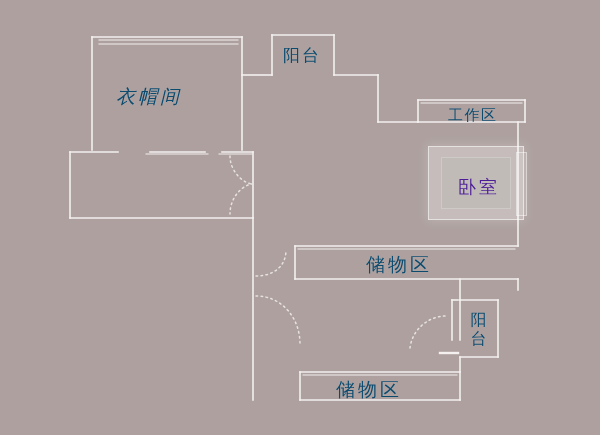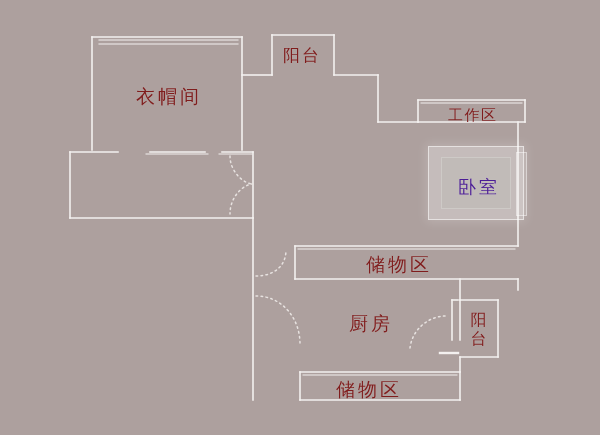--- a/index.html
+++ b/index.html
@@ -17,21 +17,21 @@
   }
   #plan svg {
     position: absolute;
     left: 0;
     top: 0;
     width: 600px;
     height: 435px;
   }
   .room-label {
     position: absolute;
-    color: #7f1d1d;
+    color: #0c4a6e;
     font-family: "DejaVu Sans", "Liberation Sans", sans-serif;
     white-space: nowrap;
     pointer-events: none;
     text-shadow: 0 0 1px rgba(255,255,255,0.25);
   }
   .lbl-lg {
     font-size: 19px;
     letter-spacing: 3px;
     font-weight: 400;
   }
@@ -149,32 +149,31 @@
       <path d="M256,276 C274,276 286,266 286,250"></path>
       <path d="M256,296 C282,296 300,318 300,344"></path>
       <path d="M410,348 C412,330 428,316 446,316"></path>
     </g>
   </svg>
 
   <div class="bed-glow-outer" style="left:428px; top:146px; width:94px; height:72px;"></div>
   <div class="bed-glow-inner" style="left:441px; top:157px; width:68px; height:50px;"></div>
   <div class="bed-glow-edge" style="left:516px; top:152px; width:9px; height:62px;"></div>
 
-  <div class="room-label lbl-lg" style="left:136px; top:84px;">衣帽间</div>
+  <div class="room-label lbl-lg" style="left:116px; top:84px;font-style:italic;">衣帽间</div>
 
 
   <div class="room-label lbl-md" style="left:283px; top:44px;">阳台</div>
 
 
   <div class="room-label lbl-sm" style="left:448px; top:106px;">工作区</div>
 
 
   <div class="room-label lbl-bedroom" style="left:458px; top:175px;">卧室</div>
 
   <div class="room-label lbl-lg" style="left:366px; top:252px;">储物区</div>
 
-  <div class="room-label lbl-lg" style="left:349px; top:311px;">厨房</div>
 
   <div class="room-label lbl-vert" style="left:470px; top:310px;">阳台</div>
 
   <div class="room-label lbl-lg" style="left:336px; top:377px;">储物区</div>
 
 </div>
 
 </body></html>

